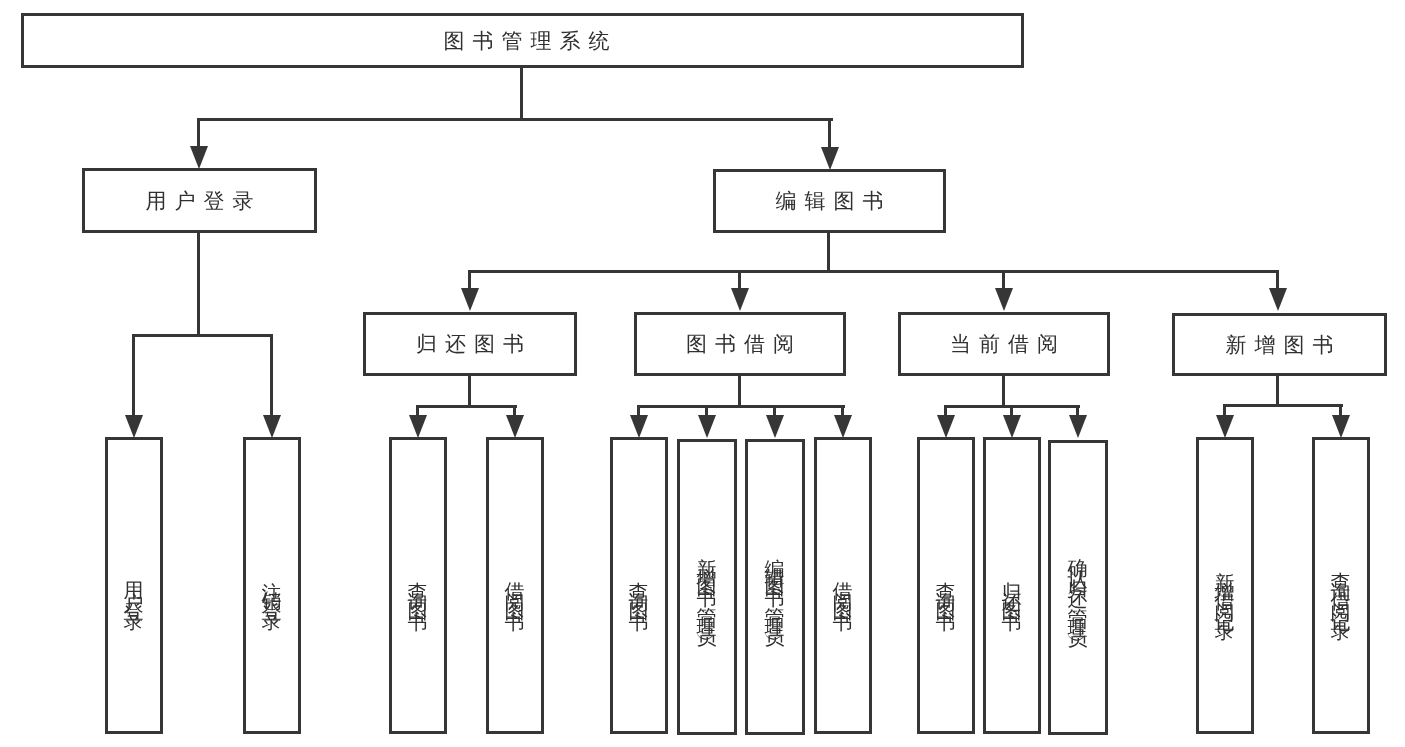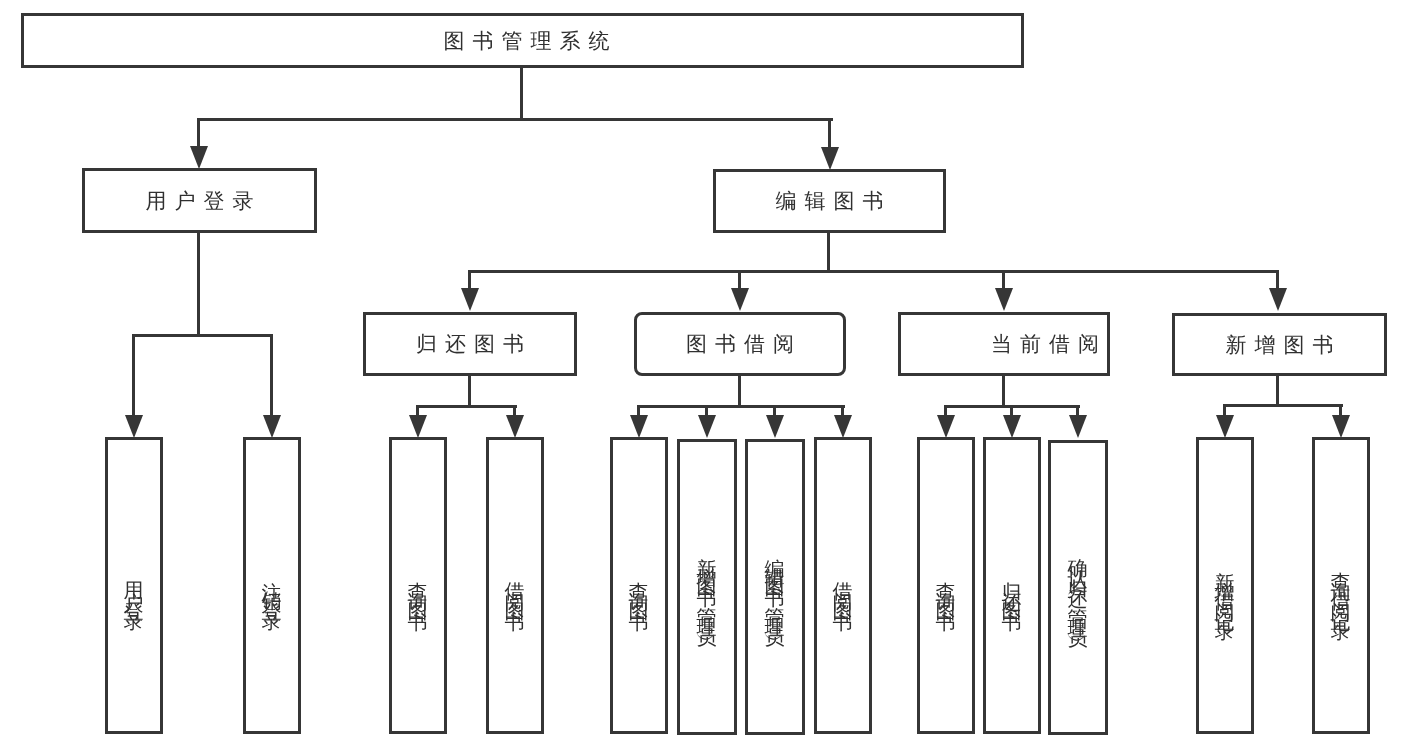--- a/index.html
+++ b/index.html
@@ -68,24 +68,24 @@
   <div class="ln" style="left:738px;top:270px;width:3px;height:18px;"></div>
   <div class="ah" style="left:731px;top:288px;"></div>
   <div class="ln" style="left:1002px;top:270px;width:3px;height:18px;"></div>
   <div class="ah" style="left:995px;top:288px;"></div>
   <div class="ln" style="left:1276px;top:270px;width:3px;height:18px;"></div>
   <div class="ah" style="left:1269px;top:288px;"></div>
 
   <div class="box" style="left:363px;top:312px;width:214px;height:64px;">
     <span>归还图书</span>
   </div>
-  <div class="box" style="left:634px;top:312px;width:212px;height:64px;border-radius:8px;">
+  <div class="box" style="left:634px;top:312px;width:212px;height:64px;">
     <span>图书借阅</span>
   </div>
-  <div class="box" style="left:898px;top:312px;width:212px;height:64px;justify-content:flex-end;">
+  <div class="box" style="left:898px;top:312px;width:212px;height:64px;">
     <span>当前借阅</span>
   </div>
   <div class="box" style="left:1172px;top:313px;width:215px;height:63px;">
     <span>新增图书</span>
   </div>
 
   <div class="ln" style="left:468px;top:374px;width:3px;height:34px;"></div>
   <div class="ln" style="left:416px;top:405px;width:101px;height:3px;"></div>
   <div class="ln" style="left:416px;top:405px;width:3px;height:12px;"></div>
   <div class="ah" style="left:409px;top:415px;"></div>

